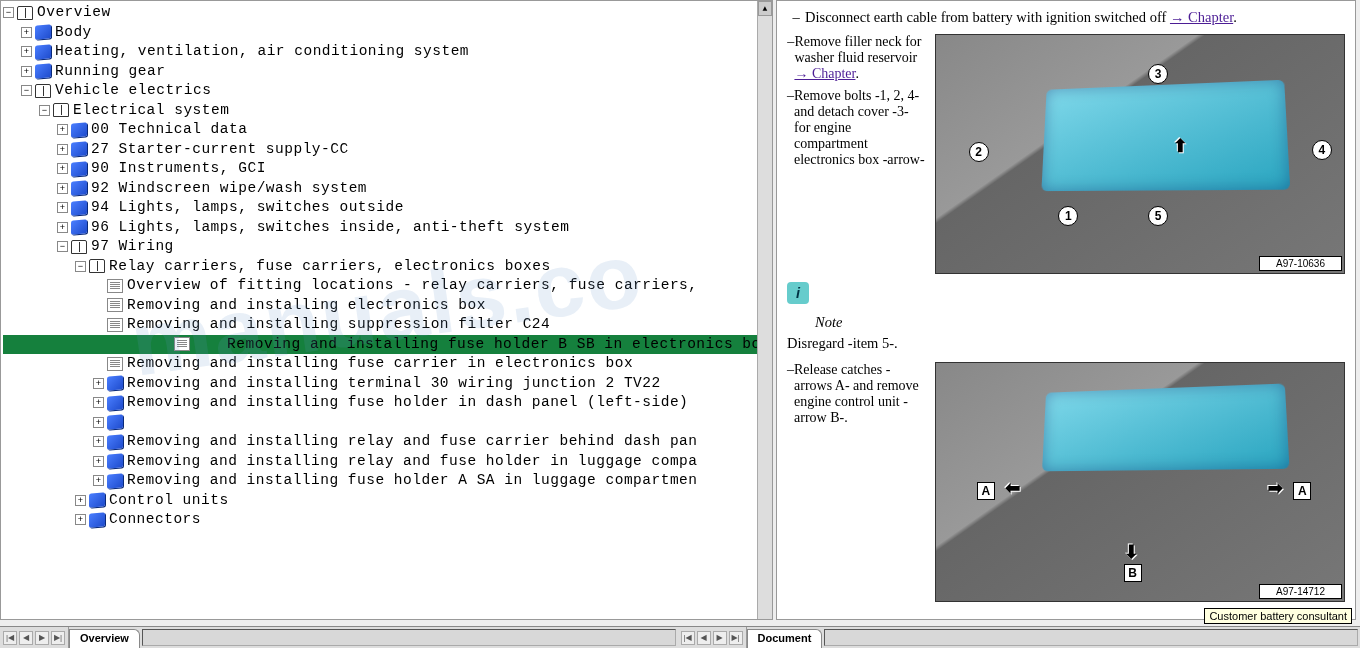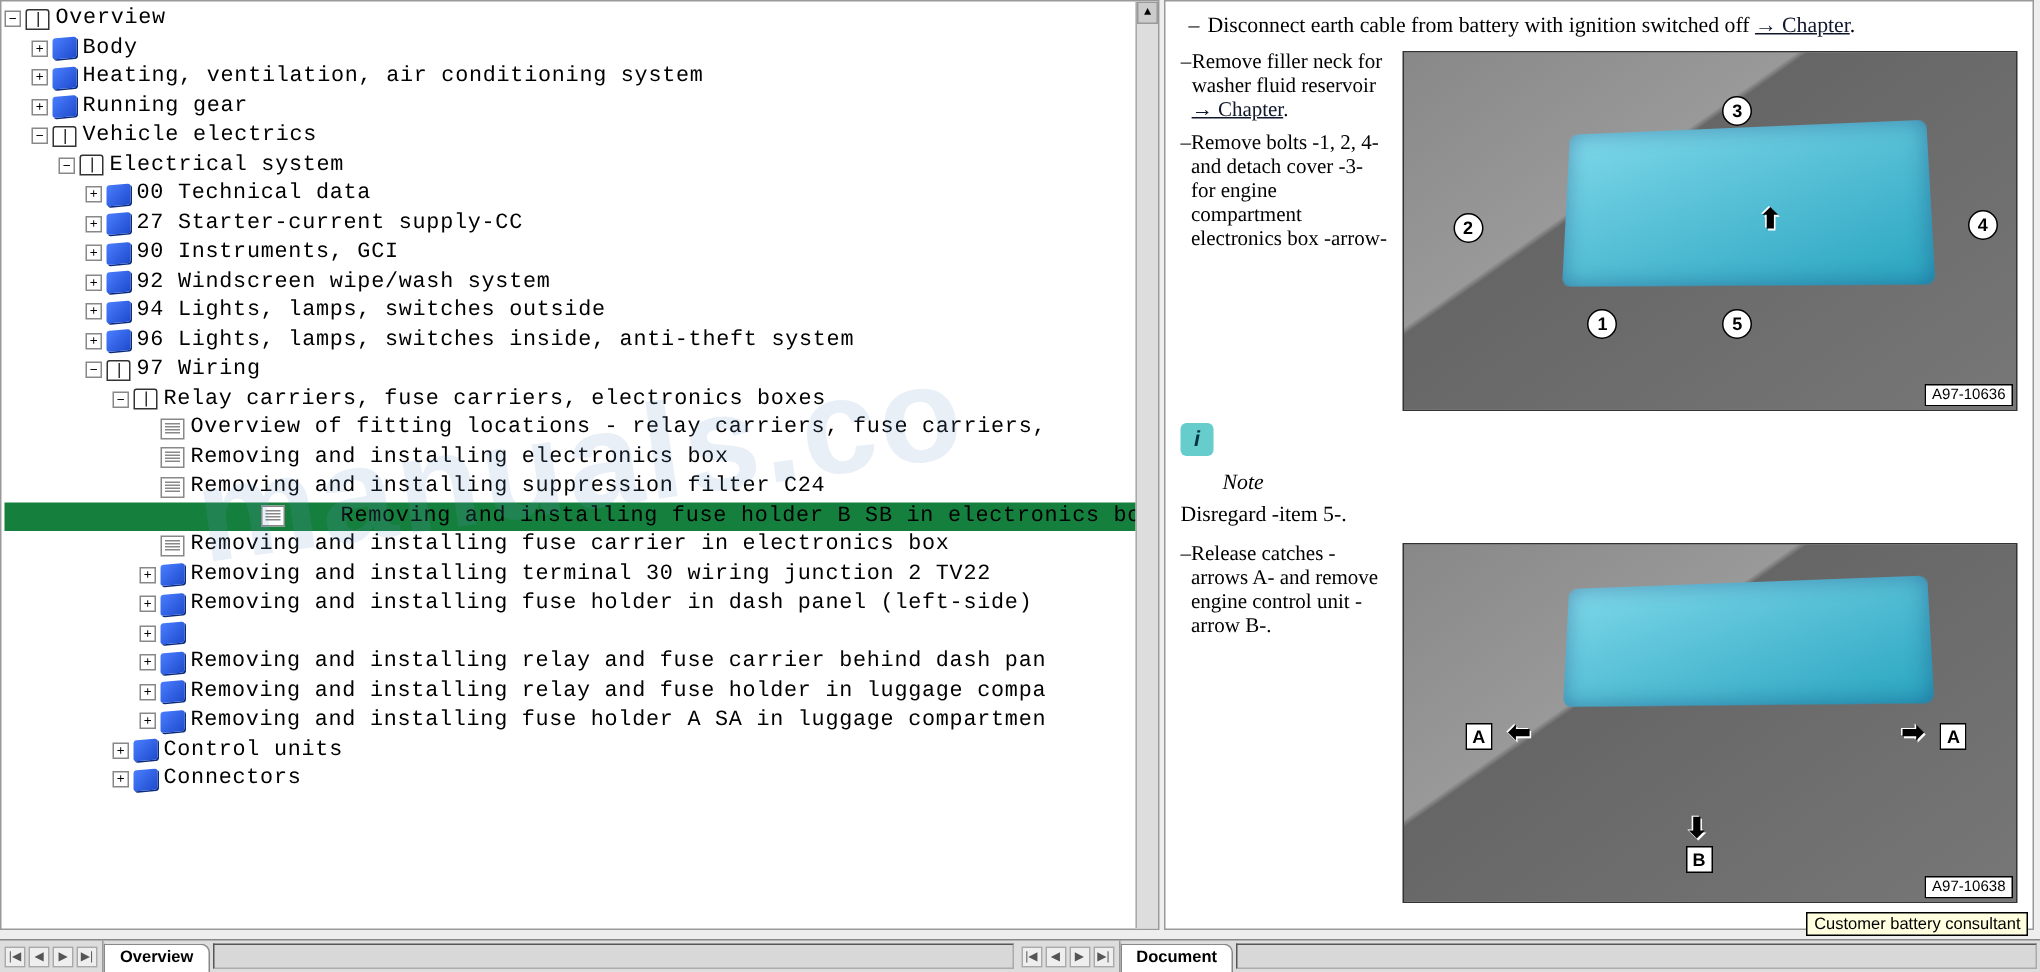--- a/index.html
+++ b/index.html
@@ -24,31 +24,31 @@
 .icon-book-open::before { content:""; position:absolute; top:1px; bottom:1px; left:50%; width:1px; background:#333;}
 .icon-book { background: linear-gradient(135deg,#4a7eff,#1e4bcc); border-radius: 2px; transform: skewY(-5deg); box-shadow: 1px 1px 0 #0a2a7a; }
 .icon-page { background: #fff; border: 1px solid #888; position: relative; }
 .icon-page::before { content:""; position:absolute; top:2px; left:2px; right:2px; height:1px; background:#888; box-shadow: 0 2px 0 #888, 0 4px 0 #888, 0 6px 0 #888; }
 .tree-label { font-family: "Courier New", monospace; letter-spacing: 0.5px; }
 
 .right-content { padding: 8px 10px; font-family: "Times New Roman", serif; font-size: 14.5px; color: #000; }
 .step { display: flex; margin-bottom: 6px; }
 .dash { width: 18px; text-align: center; }
 .step-text { flex: 1; }
-.chapter-link { color: #0f172a; text-decoration: underline; }
+.chapter-link { color: #4c1d95; text-decoration: underline; }
 
 .figure-block { display: flex; margin: 8px 0; align-items: flex-start; gap: 8px; }
 .figure-caption { width: 140px; font-size: 14px; }
 .figure-caption .dash-row { display:flex; }
 .figure-img { flex:1; height: 240px; border: 1px solid #333; position: relative; background: linear-gradient(145deg, #888 0%, #999 35%, #666 36%, #777 100%); overflow:hidden;}
 .figure-img .blue-panel { position:absolute; left:25%; top:20%; width:60%; height:45%; background: linear-gradient(160deg,#7fd8ea,#2aa5c0); border-radius: 6px; transform: perspective(400px) rotateX(10deg) rotateY(-8deg); box-shadow: inset 0 0 15px rgba(0,0,80,.3);}
 .callout { position:absolute; width:20px; height:20px; border-radius:50%; background:#fff; border:1px solid #000; font-family:Arial; font-weight:bold; font-size:12px; display:flex; align-items:center; justify-content:center; }
 .callout-box { position:absolute; min-width:18px; height:18px; background:#fff; border:1px solid #000; font-family:Arial; font-weight:bold; font-size:12px; display:flex; align-items:center; justify-content:center; padding:0 3px; }
 .arrow-mark { position:absolute; font-family:Arial; font-weight:bold; font-size:18px; color:#000; text-shadow: 1px 1px 0 #fff, -1px -1px 0 #fff; }
-.fig-label { position:absolute; right:2px; bottom:2px; background:#fff; border:1px solid #000; font-family:Arial; font-size:10px; padding:1px 4px;text-align:right; }
+.fig-label { position:absolute; right:2px; bottom:2px; background:#fff; border:1px solid #000; font-family:Arial; font-size:10px; padding:1px 16px;text-align:right; }
 
 .note-icon { width: 22px; height: 22px; background: #6cc; border-radius: 4px; display:flex; align-items:center; justify-content:center; font-family:Arial; font-weight:bold; font-style:italic; color:#034; margin-right:6px;}
 .note-block { display:flex; align-items:flex-start; margin:4px 0;}
 .note-text { font-style: italic; margin-top: 32px; }
 
 .footer-tabs { position:absolute; bottom:0; left:0; right:0; height:22px; background:#ddd; border-top:1px solid #888; display:flex; font-family:Arial; font-size:11px; }
 .tab-nav-group { display:flex; align-items:center; padding:0 2px; border-right:1px solid #999;}
 .tab-nav { width:14px; height:14px; display:flex; align-items:center; justify-content:center; font-size:8px; color:#555; border:1px solid #aaa; margin:0 1px; background:#eee; }
 .tab-active { background:#fff; border:1px solid #888; border-bottom:none; padding:2px 10px; border-radius:0 6px 0 0; font-weight:bold; margin-top:2px;}
 .hscroll { flex:1; background:#d8d8d8; border:1px inset #aaa; margin:2px; }
@@ -281,21 +281,21 @@
           </div>
         </div>
         <div class="figure-img">
           <div class="blue-panel" style="top:10%; height:35%;"></div>
           <div class="callout-box" style="left:10%; top:50%;">A</div>
           <div class="callout-box" style="right:8%; top:50%;">A</div>
           <div class="callout-box" style="left:46%; bottom:8%;">B</div>
           <div class="arrow-mark" style="left:17%; top:48%;">⬅</div>
           <div class="arrow-mark" style="right:15%; top:48%;">➡</div>
           <div class="arrow-mark" style="left:46%; bottom:16%;">⬇</div>
-          <div class="fig-label">A97-10638</div>
+          <div class="fig-label">A97-14712</div>
         </div>
       </div>
     </div>
   </div>
 </div>
 
 <div class="footer-tabs">
   <div class="tab-nav-group">
     <div class="tab-nav">|◀</div>
     <div class="tab-nav">◀</div>

